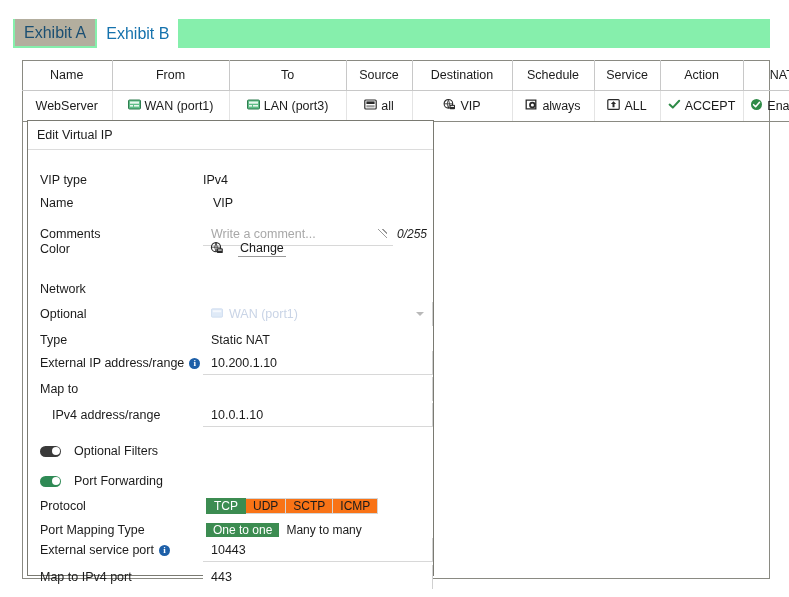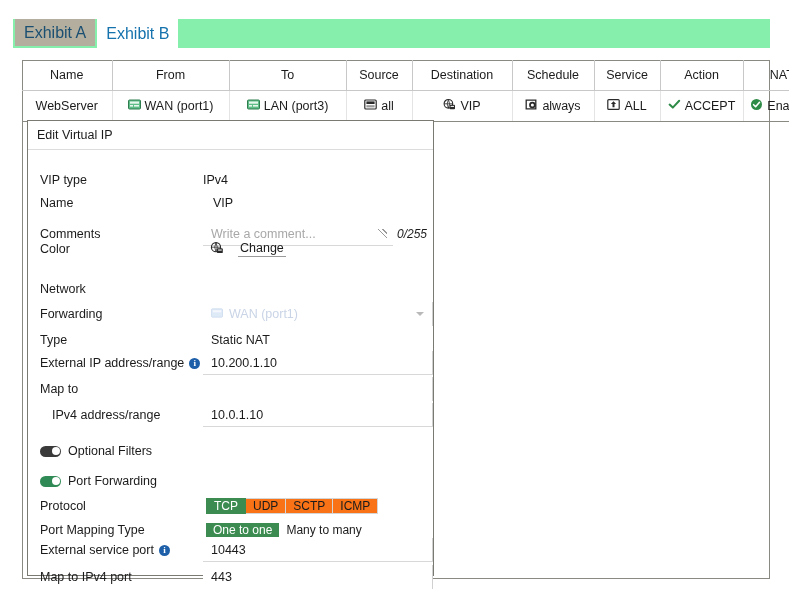--- a/index.html
+++ b/index.html
@@ -190,21 +190,21 @@
     border-radius: 50%;
     background: #ffffff;
   }
   .toggle.on { background: #2f8a55; }
   .toggle.on .knob { right: 1.5px; }
   .toggle.off { background: #3a3a3a; }
   .toggle.off .knob { right: 1.5px; }
   .toggle-row {
     display: flex;
     align-items: center;
-    gap: 7px;
+    gap: 13px;
     padding-left: 12px;
     font-size: 12.5px;
   }
 
   
   .seg {
     display: flex;
     align-items: center;
     height: 19px;
     font-size: 12px;
@@ -441,21 +441,21 @@
         </span>
         <span class="change-link">Change</span>
       </div>
     </div>
 
     <div class="frow" style="top:155px">
       <div class="section-hdr">Network</div>
     </div>
 
     <div class="frow" style="top:180px">
-      <div class="flabel">Forwarding</div>
+      <div class="flabel">Optional</div>
       <div class="input-line faded" style="border-bottom:none;gap:6px">
         <span class="ico">
           <svg width="12" height="12" viewBox="0 0 13 13">
               <rect x="0.5" y="2" width="12" height="9" rx="1" fill="#dfeaf7" stroke="#cfddf0"></rect>
               <rect x="2" y="3.5" width="9" height="2.2" fill="#f4f8fd"></rect>
             </svg>
         </span>
         <span>WAN (port1)</span>
         <span class="caret"></span>
       </div>

